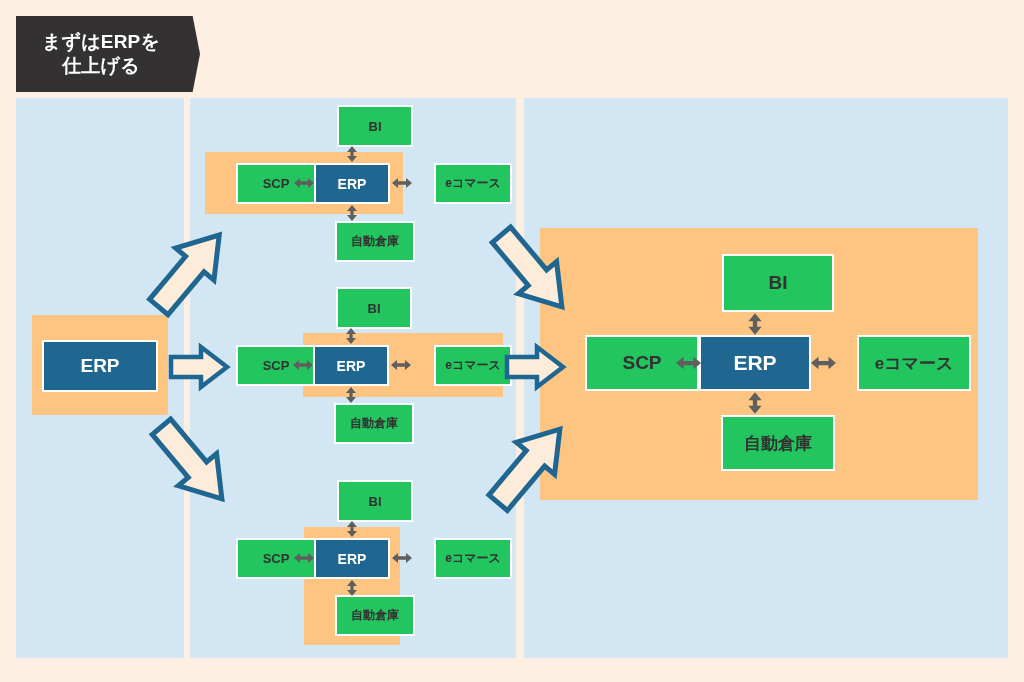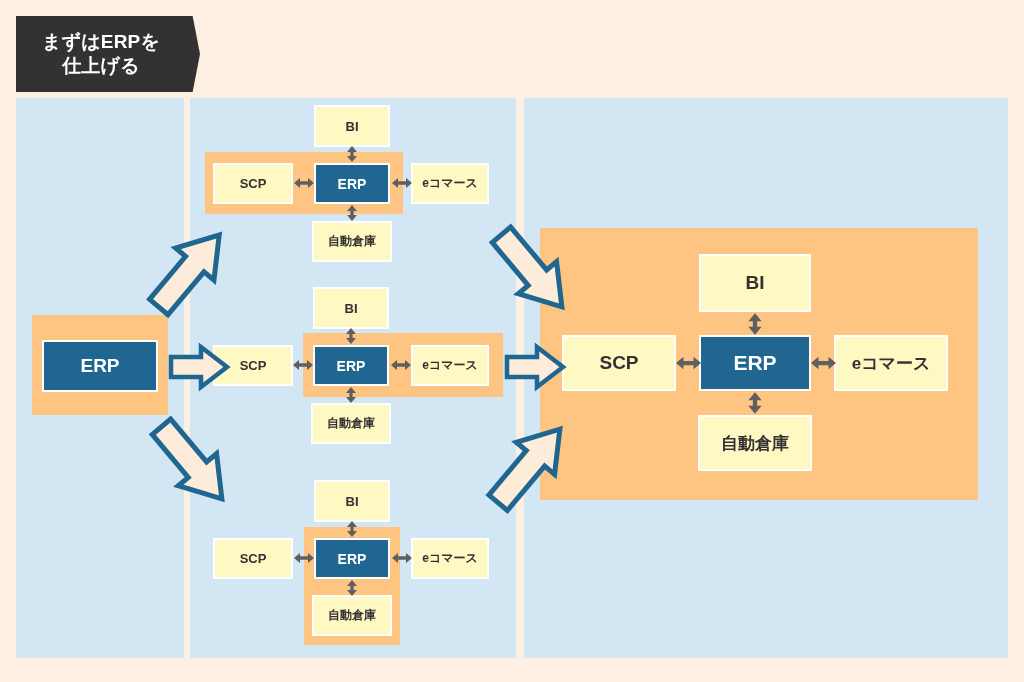--- a/index.html
+++ b/index.html
@@ -37,21 +37,21 @@
   .panel3{left:524px;top:98px;width:484px;height:560px;}
 
   
   .node{
     position:absolute;box-sizing:border-box;
     display:flex;align-items:center;justify-content:center;
     border:2px solid #ffffff;
     font-weight:bold;color:#333132;
     white-space:nowrap;
   }
-  .node.gray{background:#fef9c3;}
+  .node.gray{background:#22c55e;margin-left:23px;}
   .node.blue{background:#1f6690;color:#ffffff;}
 
   
   .hl{position:absolute;background:#fdc482;}
 
   
   .dbl{position:absolute;color:#5f5f5f;line-height:1;font-weight:bold;
        display:flex;align-items:center;justify-content:center;}
   .dbl svg{display:block;}
 

